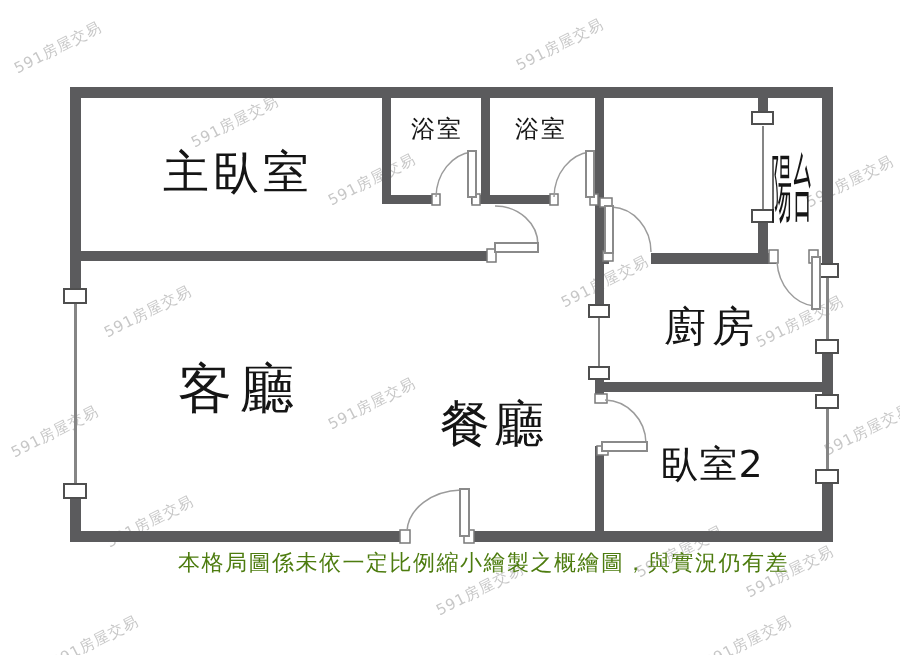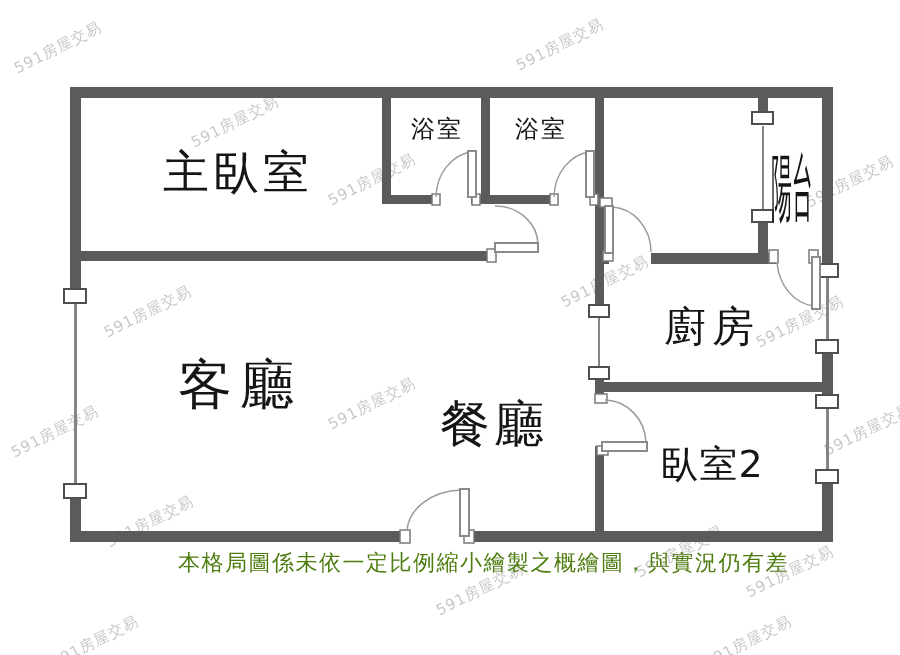--- a/index.html
+++ b/index.html
@@ -24,21 +24,21 @@
   
   .room-label{position:absolute;color:#151515;z-index:3;white-space:nowrap;
     transform:translate(-50%,-50%);line-height:1;}
   .lbl-master {left:238px;top:172px;font-size:46px;letter-spacing:4px;text-align:center;}
   .lbl-bath1  {left:437px;top:129px;font-size:24px;letter-spacing:2px;}
   .lbl-bath2  {left:541px;top:129px;font-size:24px;letter-spacing:2px;}
   .lbl-bed1   {left:693px;top:171px;font-size:40px;letter-spacing:1px;}
   .lbl-balcony{left:792px;top:187px;font-size:40px;letter-spacing:0;
                transform:translate(-50%,-50%) scale(0.52,1.85);}
   .lbl-kitchen{left:712px;top:327px;font-size:42px;letter-spacing:6px;}
-  .lbl-living {left:240px;top:389px;font-size:54px;letter-spacing:8px;font-family:Liberation Mono, monospace;}
+  .lbl-living {left:240px;top:389px;font-size:54px;letter-spacing:8px;}
   .lbl-dining {left:494px;top:424px;font-size:50px;letter-spacing:4px;}
   .lbl-bed2   {left:712px;top:464px;font-size:38px;letter-spacing:1px;}
 
   
   .disclaimer{position:absolute;left:178px;color:#4d7c0f;font-size:22px;
     letter-spacing:1.5px;z-index:3;white-space:nowrap;}
   .disc-1{top:548px;}
   .disc-2{top:592px;}
 </style>
 </head>

